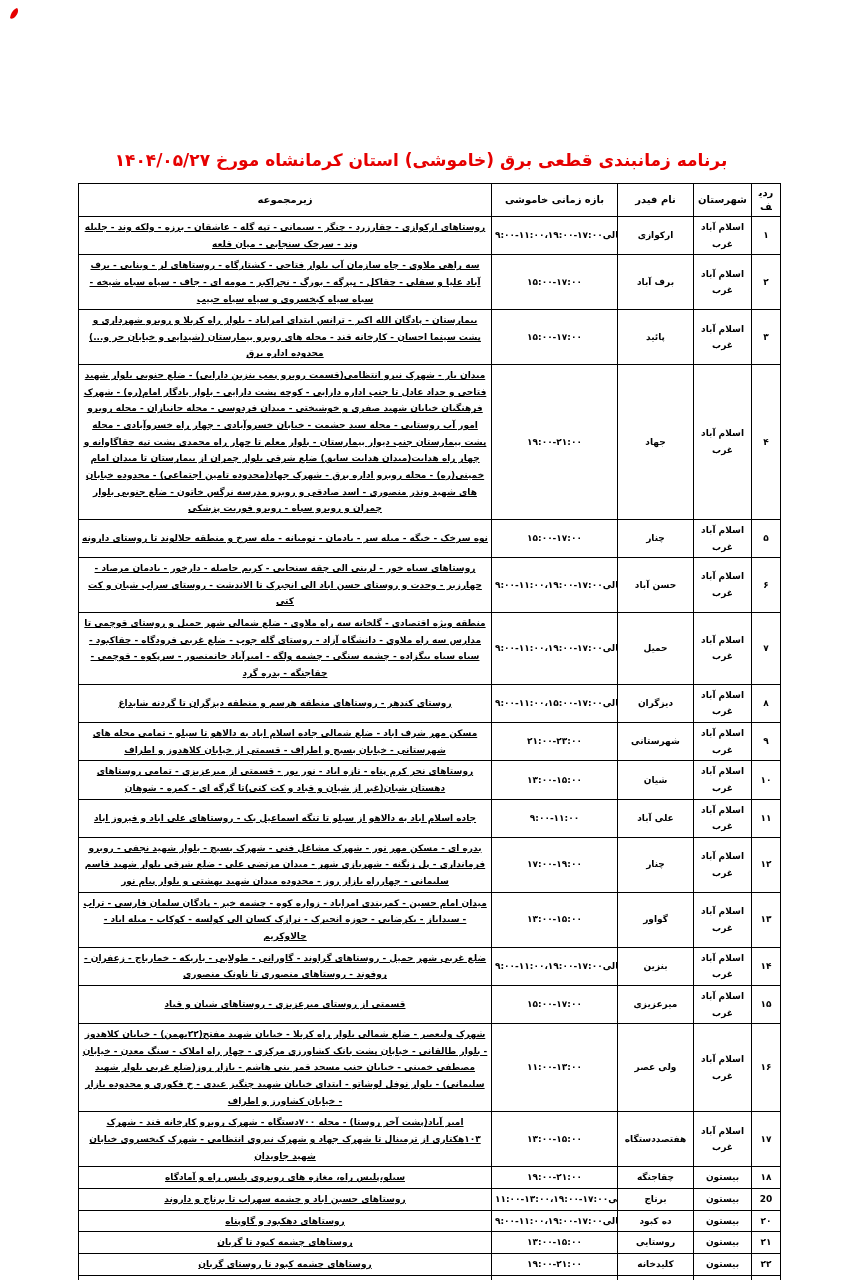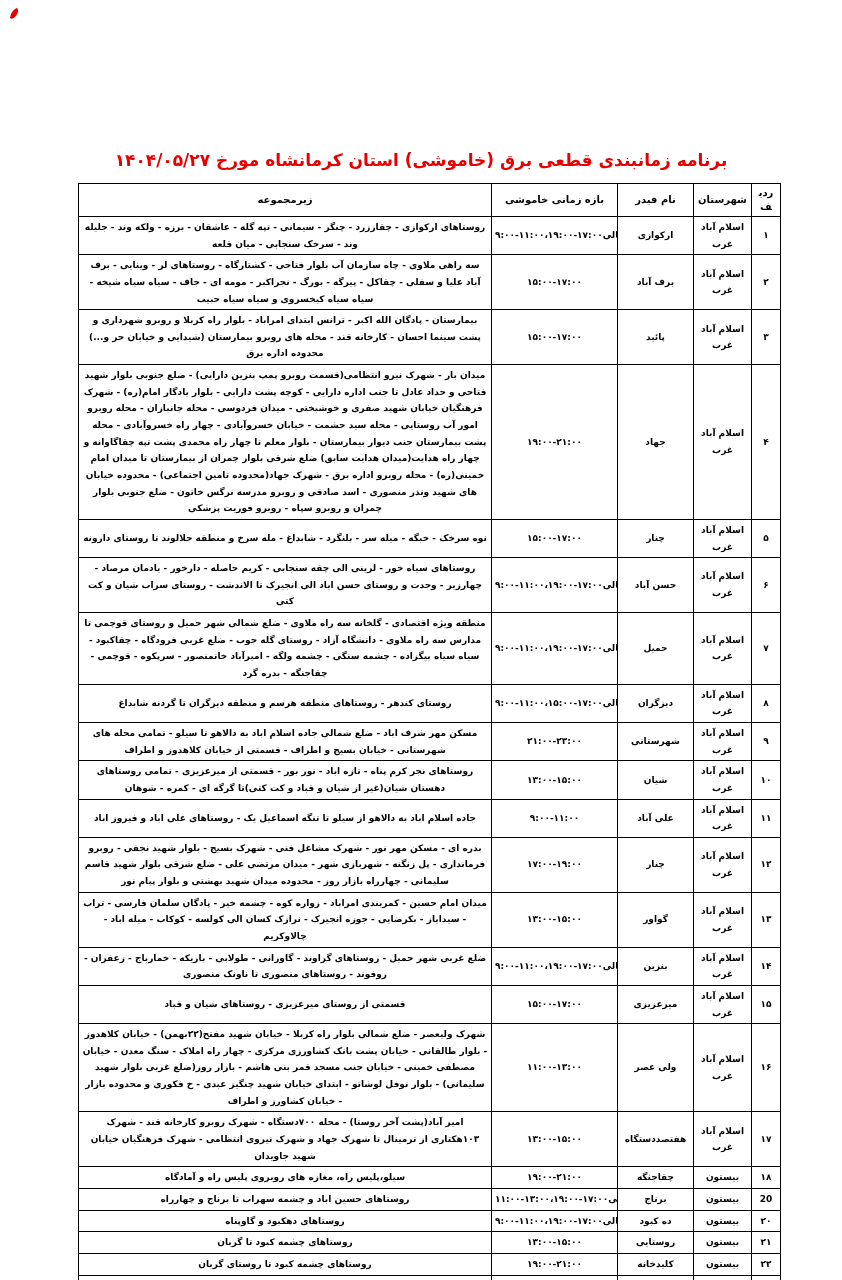--- a/index.html
+++ b/index.html
@@ -16,21 +16,21 @@
     direction:rtl;border-collapse:collapse;table-layout:fixed;
     width:702px;margin:13px 62px 0 78px;background:#fff;
   }
   table.outage th, table.outage td{
     border:1px solid #000;color:#000;font-weight:bold;text-align:center;
     vertical-align:middle;padding:2px 3px;word-wrap:break-word;
   }
   table.outage th{font-size:10px;height:20px;line-height:1.4;}
   table.outage td{font-size:9px;line-height:1.85;}
   td.time{font-size:8.5px;white-space:nowrap;overflow:hidden;}
-  td.area{padding:2px 6px;}
+  td.area{padding:2px 6px;text-decoration:underline;}
   col.c-no{width:29px;} col.c-county{width:58px;} col.c-feeder{width:76px;}
   col.c-time{width:126px;} col.c-area{width:413px;}
 </style>
 </head>
 <body>
 
 <svg class="corner-mark" viewBox="0 0 14 16">
   <path d="M2 12 C3 6, 6 3, 9 2 C11 4, 10 8, 7 11 C5 13, 3 13, 2 12 Z" fill="#e60000"></path>
 </svg>
 
@@ -80,21 +80,21 @@
         <td>اسلام آباد غرب</td>
         <td>جهاد</td>
         <td class="time" dir="ltr">۱۹:۰۰-۲۱:۰۰</td>
         <td class="area">میدان بار - شهرک نیرو انتظامی(قسمت روبرو پمپ بنزین دارایی) - ضلع جنوبی بلوار شهید فتاحی و حداد عادل تا جنب اداره دارایی - کوچه پشت دارایی - بلوار یادگار امام(ره) - شهرک فرهنگیان خیابان شهید صفری و خوشبختی - میدان فردوسی - محله جانبازان - محله روبرو امور آب روستایی - محله سید حشمت - خیابان خسروآبادی - چهار راه خسروآبادی - محله پشت بیمارستان جنب دیوار بیمارستان - بلوار معلم تا چهار راه محمدی پشت تپه چقاگاوانه و چهار راه هدایت(میدان هدایت سابق) ضلع شرقی بلوار چمران از بیمارستان تا میدان امام خمینی(ره) - محله روبرو اداره برق - شهرک جهاد(محدوده تامین اجتماعی) - محدوده خیابان های شهید ونذر منصوری - اسد صادقی و روبرو مدرسه نرگس خاتون - ضلع جنوبی بلوار چمران و روبرو سپاه - روبرو فوریت پزشکی</td>
       </tr>
       <tr>
         <td>۵</td>
         <td>اسلام آباد غرب</td>
         <td>چنار</td>
         <td class="time" dir="ltr">۱۵:۰۰-۱۷:۰۰</td>
-        <td class="area">نوه سرخک - خبگه - میله سر - بلنگرد - شابداغ - مله سرخ و منطقه جلالوند تا روستای دارونه</td>
+        <td class="area">نوه سرخک - خبگه - میله سر - یادمان - نومیانه - مله سرخ و منطقه جلالوند تا روستای دارونه</td>
       </tr>
       <tr>
         <td>۶</td>
         <td>اسلام آباد غرب</td>
         <td>حسن آباد</td>
         <td class="time" dir="ltr">۹:۰۰-۱۱:۰۰،۱۹:۰۰-۱۷:۰۰احتمالی</td>
         <td class="area">روستاهای سیاه خور - لرینی الی چقه سنجابی - کریم حاصله - دارخور - یادمان مرصاد - چهارزبر - وحدت و روستای حسن اباد الی انجیرک تا الاندشت - روستای سراب شیان و کت کتی</td>
       </tr>
       <tr>
         <td>۷</td>
@@ -164,35 +164,35 @@
         <td>اسلام آباد غرب</td>
         <td>ولی عصر</td>
         <td class="time" dir="ltr">۱۱:۰۰-۱۳:۰۰</td>
         <td class="area">شهرک ولیعصر - ضلع شمالی بلوار راه کربلا - خیابان شهید مفتح(۲۲بهمن) - خیابان کلاهدوز - بلوار طالقانی - خیابان پشت بانک کشاورزی مرکزی - چهار راه املاک - سنگ معدن - خیابان مصطفی خمینی - خیابان جنب مسجد قمر بنی هاشم - بازار روز(ضلع غربی بلوار شهید سلیمانی) - بلوار نوفل لوشاتو - ابتدای خیابان شهید چنگیز عبدی - خ فکوری و محدوده بازار - خیابان کشاورز و اطراف</td>
       </tr>
       <tr>
         <td>۱۷</td>
         <td>اسلام آباد غرب</td>
         <td>هفتصددستگاه</td>
         <td class="time" dir="ltr">۱۳:۰۰-۱۵:۰۰</td>
-        <td class="area">امیر آباد(پشت آخر روستا) - محله ۷۰۰دستگاه - شهرک روبرو کارخانه قند - شهرک ۱۰۳هکتاری از ترمینال تا شهرک جهاد و شهرک نیروی انتظامی - شهرک فرهنگیان خیابان شهید جاویدان</td>
+        <td class="area">امیر آباد(پشت آخر روستا) - محله ۷۰۰دستگاه - شهرک روبرو کارخانه قند - شهرک ۱۰۳هکتاری از ترمینال تا شهرک جهاد و شهرک نیروی انتظامی - شهرک کیخسروی خیابان شهید جاویدان</td>
       </tr>
       <tr>
         <td>۱۸</td>
         <td>بیستون</td>
         <td>چقاجنگه</td>
         <td class="time" dir="ltr">۱۹:۰۰-۲۱:۰۰</td>
         <td class="area">سیلو،پلیس راه، مغازه های روبروی پلیس راه و آمادگاه</td>
       </tr>
       <tr>
         <td>20</td>
         <td>بیستون</td>
         <td>برناج</td>
         <td class="time" dir="ltr">۱۱:۰۰-۱۳:۰۰،۱۹:۰۰-۱۷:۰۰احتمالی</td>
-        <td class="area">روستاهای حسین اباد و چشمه سهراب تا برناج و چهارراه</td>
+        <td class="area">روستاهای حسین اباد و چشمه سهراب تا برناج و داروند</td>
       </tr>
       <tr>
         <td>۲۰</td>
         <td>بیستون</td>
         <td>ده کبود</td>
         <td class="time" dir="ltr">۹:۰۰-۱۱:۰۰،۱۹:۰۰-۱۷:۰۰احتمالی</td>
         <td class="area">روستاهای دهکبود و گاوپناه</td>
       </tr>
       <tr>
         <td>۲۱</td>

